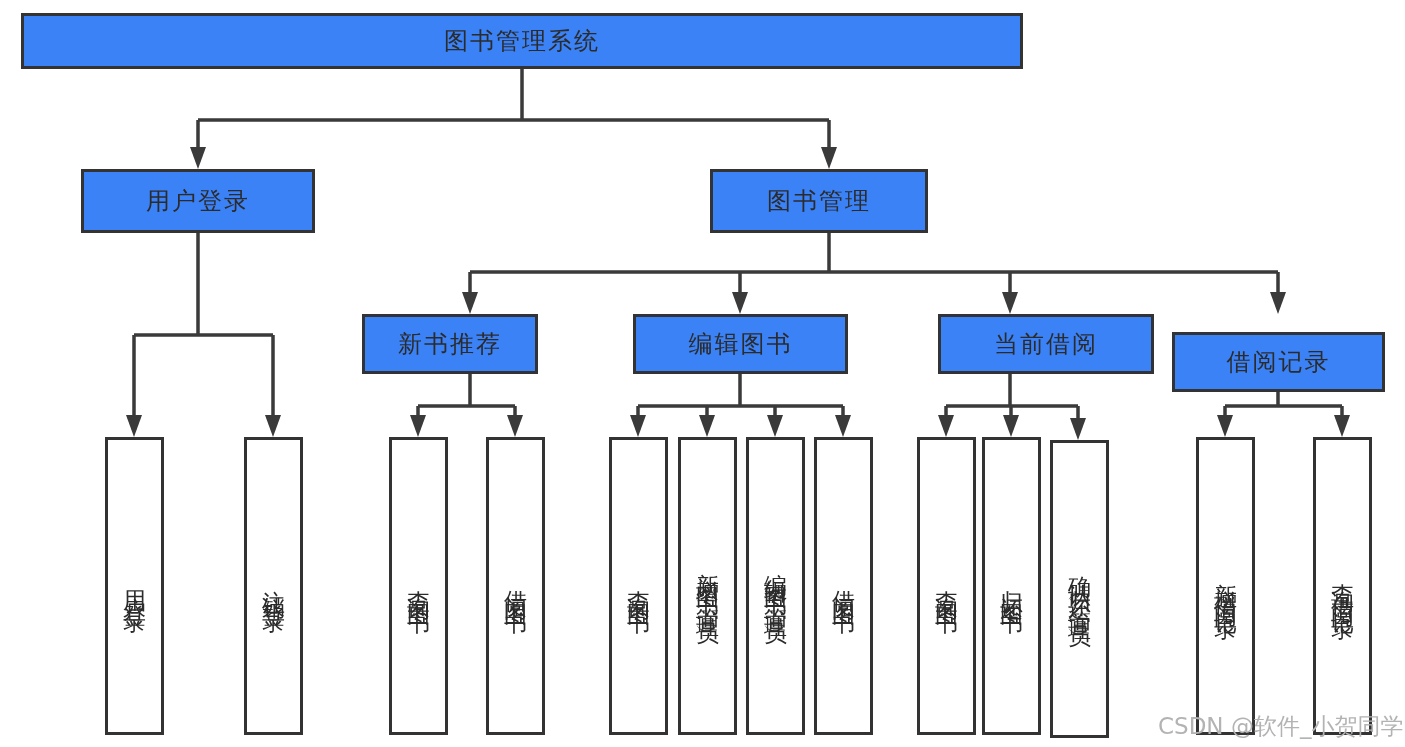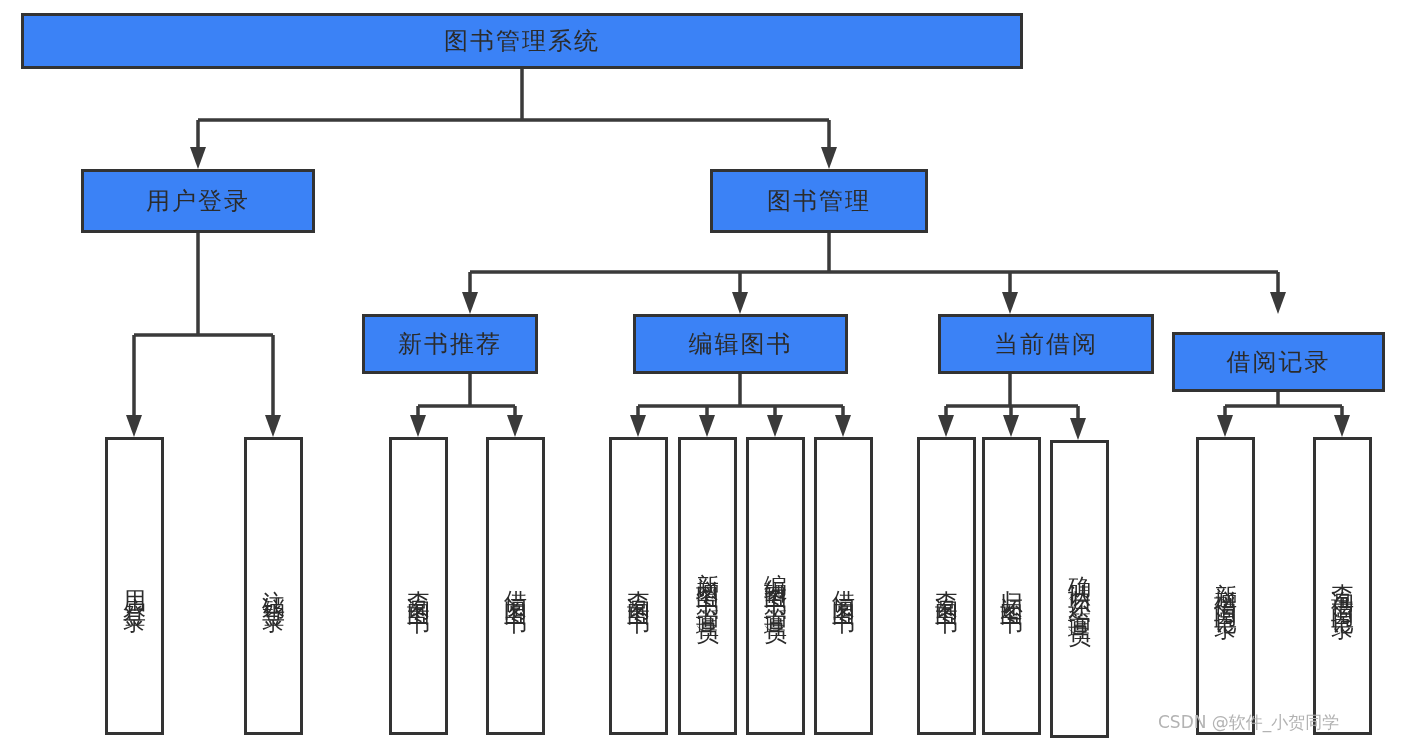--- a/index.html
+++ b/index.html
@@ -87,21 +87,21 @@
   .leaf.p9  { left: 917px; }
   .leaf.p10 { left: 982px; }
   .leaf.p11 { left: 1050px; top: 440px; }
   .leaf.p12 { left: 1196px; }
   .leaf.p13 { left: 1313px; }
 
   .watermark {
     position: absolute;
     left: 1158px;
     top: 711px;
-    font-size: 17px;
+    font-size: 23px;
     color: var(--watermark);
     white-space: nowrap;
   }
 </style>
 </head>
 <body>
 
 <div class="canvas">
 
   <svg class="connectors" viewBox="0 0 1405 747" xmlns="http://www.w3.org/2000/svg">

